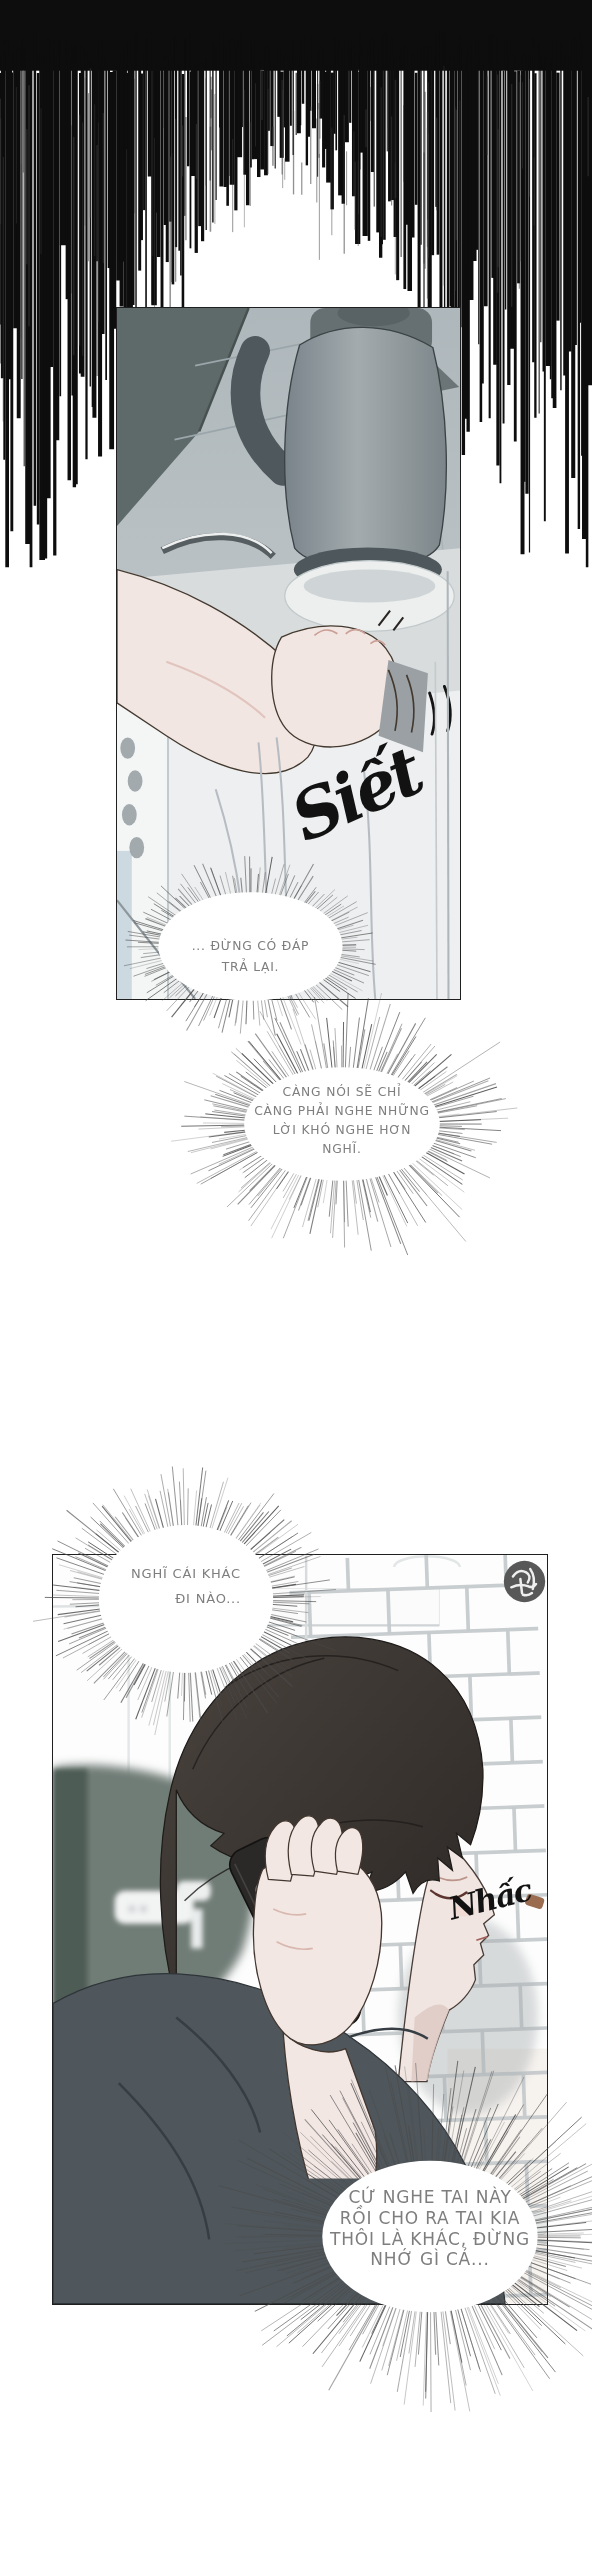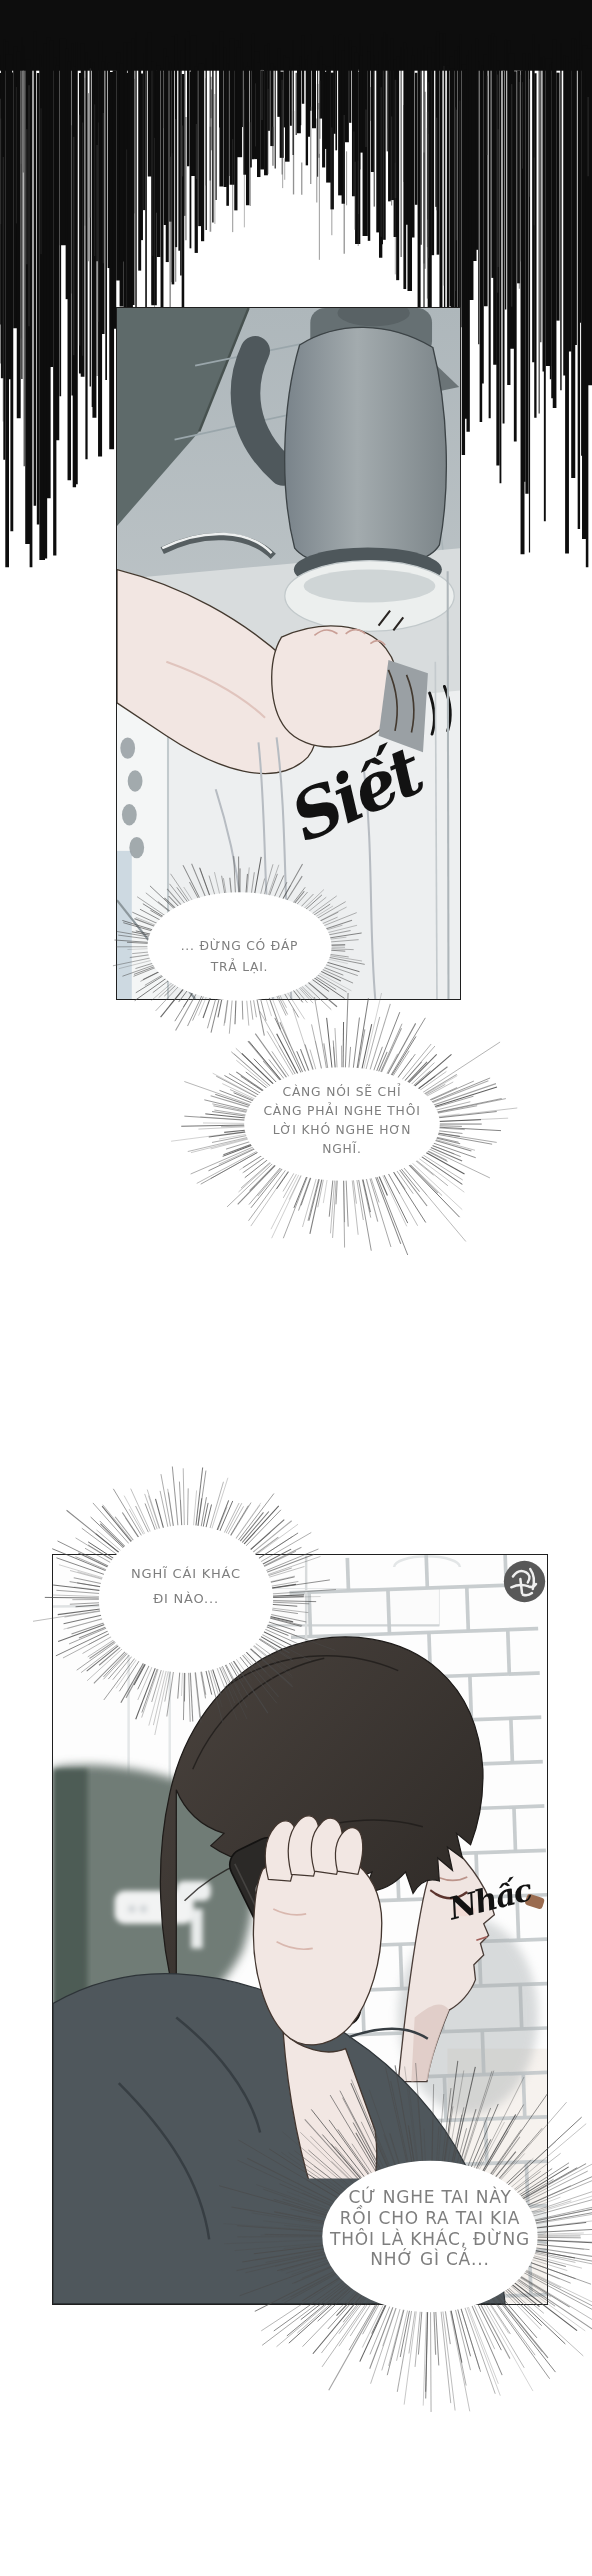--- a/index.html
+++ b/index.html
@@ -7,21 +7,21 @@
         font-family:"DejaVu Sans",sans-serif;}
   .panel{position:absolute;border:1.6px solid var(--ink,#1f1f1f);background:#fff;box-sizing:content-box;}
   .panel svg{display:block;}
   .burst{position:absolute;pointer-events:none;}
   .burst svg{position:absolute;left:0;top:0;}
   .burst-text{position:absolute;left:50%;top:50%;transform:translate(-50%,-50%);
       text-align:center;color:var(--bubble-text,#7e7e7e);letter-spacing:0.8px;white-space:nowrap;}
   .burst-text p{margin:0;}
   .b1 .burst-text{font-size:12.3px;line-height:21.4px;margin-top:10px;}
   .b2 .burst-text{font-size:12.3px;line-height:19px;margin-top:-3.3px;}
-  .b3 .burst-text{font-size:13px;line-height:25px;margin-top:-13px;}
+  .b3 .burst-text{font-size:13px;line-height:25px;margin-top:-13px;text-align:right;}
   .b4 .burst-text{font-size:17px;line-height:20.6px;margin-top:-8.2px;}
   .sfx{position:absolute;font-family:"DejaVu Serif",serif;font-style:italic;font-weight:bold;
        color:#121212;pointer-events:none;z-index:6;}
   .sfx-siet{left:290px;top:755px;font-size:67px;letter-spacing:-4.1px;transform:rotate(-24deg);}
   .sfx-nhac{left:448px;top:1881px;font-size:31px;letter-spacing:-1.6px;transform:rotate(-14deg);}
   .logo{position:absolute;left:503px;top:1560px;width:43px;height:43px;z-index:7;}
   #ink-drips{position:absolute;left:0;top:0;z-index:1;}
   .panel-1{left:116px;top:307px;z-index:2;}
   .panel-2{left:52px;top:1554px;z-index:2;}
   .z5{z-index:5;}
@@ -607,21 +607,21 @@
       <g fill="none" stroke="#efefef" stroke-width="3" stroke-linecap="round">
         <path d="M -14 -6 Q -7 -16 2 -11 Q 9 -7 4 1"></path>
         <path d="M -16 7 Q -5 2 5 6 Q 11 8 14 3"></path>
         <path d="M 7 -15 Q 14 -5 10 9"></path>
         <path d="M -5 -3 L -3 14"></path>
         <path d="M -2 16 Q 4 18 9 14"></path>
       </g>
     </svg>
   </div>
 
-  <div class="burst b1 z5" style="left:98px;top:847px;width:283px;height:199px">
+  <div class="burst b1 z5" style="left:109px;top:847px;width:283px;height:199px">
     <svg width="283" height="199" viewBox="0 0 344 242">
         <line x1="280.63341378878016" y1="121.7049316892032" x2="300.30795530547516" y2="121.90638815460349" stroke="#4b4b4b" stroke-width="0.5674352086847648" opacity="0.7933524254243821"></line>
         <line x1="280.5489370693996" y1="123.62068953319233" x2="310.83126304902714" y2="124.804860099627" stroke="#4b4b4b" stroke-width="0.7369306415086612" opacity="0.6986732510500587"></line>
         <line x1="280.38505586151484" y1="125.38332191616735" x2="300.6267481939801" y2="126.67800437466374" stroke="#4b4b4b" stroke-width="0.9290552347665653" opacity="0.8071794261108153"></line>
         <line x1="279.50537205608003" y1="130.22838322560523" x2="304.7812984765517" y2="133.71139767316777" stroke="#4b4b4b" stroke-width="0.7580723621882499" opacity="0.7524631906533614"></line>
         <line x1="279.09457462367135" y1="131.75993898996398" x2="321.0286954929938" y2="138.67763689131692" stroke="#4b4b4b" stroke-width="0.5104453559033573" opacity="0.844809464912396"></line>
         <line x1="278.475310061807" y1="133.71626068813407" x2="324.284468833197" y2="142.72619004910666" stroke="#4b4b4b" stroke-width="0.8785222501261161" opacity="0.7716078365687281"></line>
         <line x1="277.6780925333537" y1="135.84708086065226" x2="303.7076877572884" y2="141.7328383305195" stroke="#4b4b4b" stroke-width="0.5012965352041647" opacity="0.45376011882908646"></line>
         <line x1="276.03718405131696" y1="139.43733591122282" x2="317.9539290679867" y2="151.64572841632972" stroke="#4b4b4b" stroke-width="1.1138582666171715" opacity="0.803840709978249"></line>
         <line x1="274.44543533838737" y1="142.3088711076513" x2="315.8722173568618" y2="156.47209216075794" stroke="#4b4b4b" stroke-width="0.835065644280985" opacity="0.6889188380562701"></line>
@@ -993,21 +993,21 @@
         <line x1="327.3493205234379" y1="146.3493423251567" x2="378.33927874065307" y2="136.8181694444226" stroke="#4b4b4b" stroke-width="1.026198992622085" opacity="0.584453487675637"></line>
         <line x1="328.44136507545403" y1="150.25897140593818" x2="357.0332891342223" y2="146.68851998380677" stroke="#4b4b4b" stroke-width="0.502067678887397" opacity="0.4597871027304791"></line>
         <line x1="328.6166394031409" y1="151.06856735233825" x2="427.0764598821203" y2="139.49569979573883" stroke="#4b4b4b" stroke-width="0.5440327885560692" opacity="0.7287948411307298"></line>
         <line x1="328.7434853299274" y1="151.71122259473015" x2="402.14378341842405" y2="143.8333474374825" stroke="#4b4b4b" stroke-width="0.9251693408703432" opacity="0.839907817414496"></line>
         <line x1="329.31764996098724" y1="156.04772107394157" x2="383.03262944789253" y2="153.7422125696794" stroke="#4b4b4b" stroke-width="1.1925686943111942" opacity="0.8748158753849566"></line>
         <line x1="329.30447445952257" y1="155.87949830085194" x2="416.0417494383362" y2="151.90104741220406" stroke="#4b4b4b" stroke-width="0.6521968895569443" opacity="0.524106338492129"></line>
         <ellipse cx="214" cy="159" rx="119" ry="69" fill="#ffffff"></ellipse>
       </svg>
     <div class="burst-text">
       <p>CÀNG NÓI SẼ CHỈ</p>
-      <p>CÀNG PHẢI NGHE THÔI</p>
+      <p>CÀNG PHẢI NGHE NHỮNG</p>
       <p>LỜI KHÓ NGHE HƠN</p>
       <p>NGHĨ.</p>
     </div>
   </div>
 
   <div class="burst b3 z5" style="left:33px;top:1463px;width:306px;height:272px">
     <svg width="306" height="272" viewBox="0 0 372 330">
         <line x1="288.7949536528248" y1="163.0732019844436" x2="329.16138731585727" y2="162.19265155946704" stroke="#4b4b4b" stroke-width="1.1812426137039438" opacity="0.8939614087343216"></line>
         <line x1="288.79387731920565" y1="166.96775818417137" x2="344.21755445749704" y2="168.20651632309625" stroke="#4b4b4b" stroke-width="0.9767288743751124" opacity="0.8200138736749067"></line>
         <line x1="288.72264535018275" y1="168.79809623423506" x2="335.9442270811321" y2="170.8335945759427" stroke="#4b4b4b" stroke-width="0.858103926666081" opacity="0.7094764455920086"></line>

